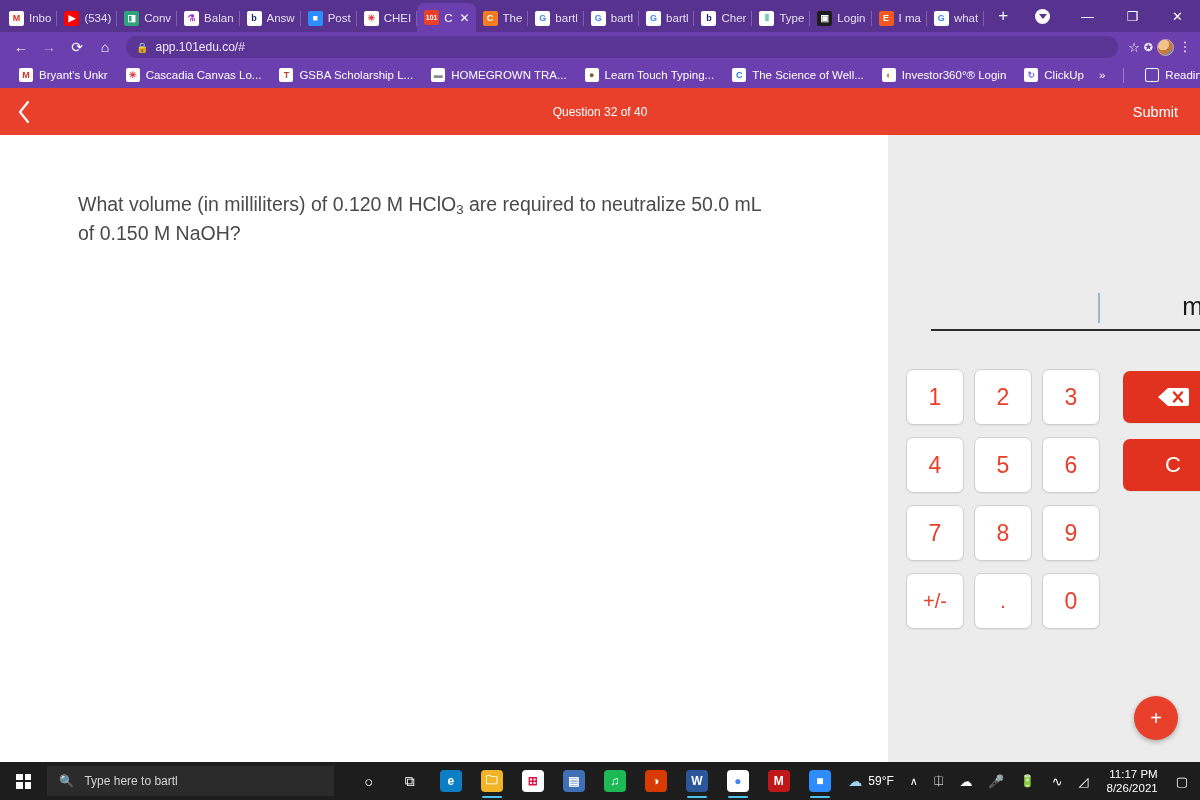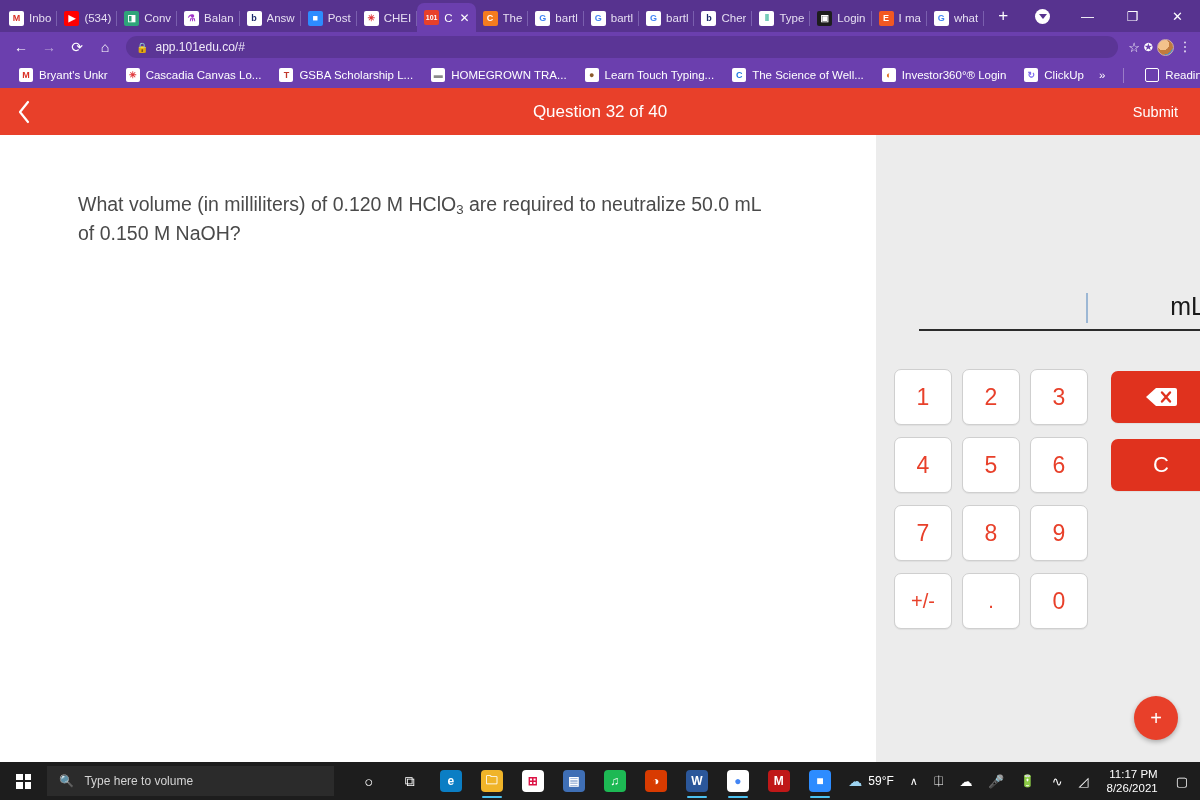--- a/index.html
+++ b/index.html
@@ -86,28 +86,28 @@
   .bm-sep { width:1px;height:15px;background:#9a7cc7;margin:0 8px; }
 
   
   #app { height:674px; display:flex; flex-direction:column; background:#fff; }
   .appbar {
     height:47px; background:#e8402a; display:flex; align-items:center;
     position:relative; color:#fff; flex:0 0 47px;
   }
   .appbar .back { width:48px; display:flex;align-items:center;justify-content:center; }
   .appbar .qtitle {
-    position:absolute; left:0; right:0; text-align:center; font-size:17px;
+    position:absolute; left:0; right:0; text-align:center; font-size:12px;
     pointer-events:none;
   }
   .appbar .submit {
     margin-left:auto; margin-right:22px; font-size:14.5px; position:relative; z-index:2;
   }
 
-  .workspace { flex:1; display:flex; min-height:0; }
+  .workspace { flex:1; display:flex; min-height:0;gap:12px; }
   .qpane { width:832px; background:#fff; padding:56px 60px 0 78px; }
   .qtext {
     font-size:19.5px; line-height:1.42; color:#4a4a4a; max-width:700px;
     font-weight:400;
   }
   .qtext sub { font-size:0.68em; vertical-align:-0.22em; }
 
   .kpane { flex:1; background:#ececec; position:relative;margin-left:44px; }
 
   .answerbox {
@@ -414,21 +414,21 @@
   <div class="startbtn">
     <span class="winlogo">
         <i></i>
         <i></i>
         <i></i>
         <i></i>
       </span>
   </div>
   <div class="searchbox">
     <span>🔍</span>
-    <span>Type here to volume</span>
+    <span>Type here to bartl</span>
   </div>
   <div class="tbicons">
     <div class="tbicon" style="font-size:15px;">○</div>
     <div class="tbicon" style="font-size:14px;">⧉</div>
     <div id="tbapps-host" style="display:flex;align-items:center;">
         <div class="tbicon">
           <span style="width: 22px; height: 22px; border-radius: 4px; display: flex; align-items: center; justify-content: center; font-size: 12px; font-weight: bold; background: rgb(11, 126, 196); color: rgb(255, 255, 255);">e</span>
         </div>
         <div class="tbicon">
           <span style="width: 22px; height: 22px; border-radius: 4px; display: flex; align-items: center; justify-content: center; font-size: 12px; font-weight: bold; background: rgb(240, 180, 41); color: rgb(255, 255, 255);">🗀</span>

